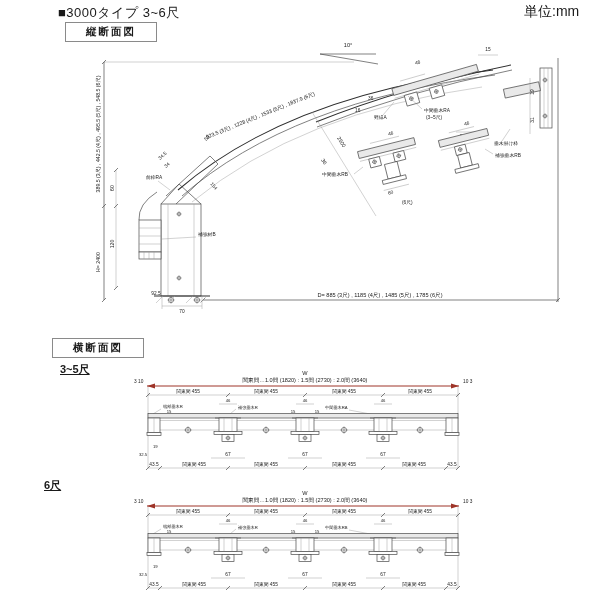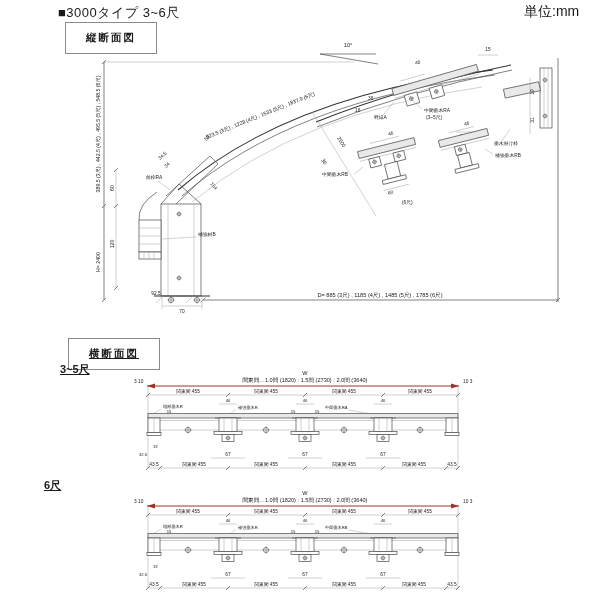--- a/index.html
+++ b/index.html
@@ -1,21 +1,21 @@
 <!DOCTYPE html>
 <html style="--accent_red: #9e3428; --line: #4a4a4a;"><head>
 <meta charset="utf-8">
 <style>
   html,body{margin:0;padding:0;width:600px;height:600px;background:#fff;overflow:hidden;
     font-family:"Liberation Sans","DejaVu Sans",sans-serif;color:#1a1a1a;}
   .abs{position:absolute;}
   #title{left:58px;top:4px;font-size:13px;font-weight:normal;letter-spacing:.5px;}
   #unit{left:524px;top:3px;font-size:14px;}
   .boxlabel{border:1px solid #8a8a8a;background:#fff;font-size:10.5px;font-weight:bold;
-    padding:8px 20px;letter-spacing:2px;}
+    padding:2px 20px;letter-spacing:2px;}
   .subhead{font-size:11px;font-weight:bold;text-decoration:underline;}
   svg text{font-family:"Liberation Sans","DejaVu Sans",sans-serif;fill:#222;}
   .t4{font-size:4.2px}.t45{font-size:4.8px}.t5{font-size:5.2px}.t55{font-size:5.6px}
   .mid{text-anchor:middle}
   .ln{stroke:var(--line);stroke-width:.7;fill:none}
   .thk{stroke:#2e2e2e;stroke-width:1.05;fill:none}
   .thin{stroke:#9a9a9a;stroke-width:.45;fill:none}
   .wfill{fill:#ffffff;stroke:var(--line);stroke-width:.7}
   .panel{fill:#e9e9e9;stroke:var(--line);stroke-width:.7}
   .redline{stroke:var(--accent_red);stroke-width:1;fill:none}
@@ -193,21 +193,21 @@
   <line class="thin" x1="138" y1="199" x2="104" y2="201"></line>
   <text class="t45" x="316" y="81">野縁A</text>
   <line class="thin" x1="325" y1="77" x2="336" y2="64"></line>
   <text class="t45" x="366" y="74">中間垂木RA</text>
   <text class="t45" x="368" y="81">(3~5尺)</text>
   <line class="thin" x1="364" y1="71" x2="350" y2="58"></line>
   <text class="t45" x="436" y="107">垂木掛け枠</text>
   <line class="thin" x1="444" y1="103" x2="452" y2="91"></line>
 </svg>
 
-<div class="abs boxlabel" style="left:68px;top:338px;text-decoration:underline;">横断面図</div>
+<div class="abs boxlabel" style="left:52px;top:338px;">横断面図</div>
 <div class="abs subhead" style="left:60px;top:362px;">3~5尺</div>
 
 <svg class="abs" style="left:133px;top:368px;" width="350" height="115" viewBox="0 0 350 115">
   <text class="t55 mid" x="172" y="7">W</text>
   <text class="t55 mid" x="172" y="14">関東間…1.0間 (1820) : 1.5間 (2730) : 2.0間 (3640)</text>
   <line class="redline" x1="14" y1="18" x2="326" y2="18"></line>
   <polygon class="redfill" points="14,18 22,15.6 22,20.4"></polygon>
   <polygon class="redfill" points="326,18 318,15.6 318,20.4"></polygon>
   <text class="t45" x="1" y="15">3 10</text>
   <text class="t45" x="330" y="15">10 3</text>

